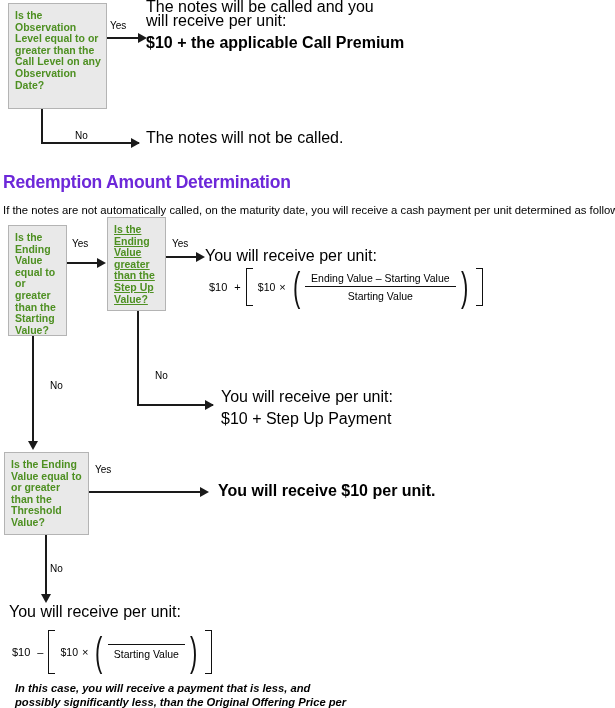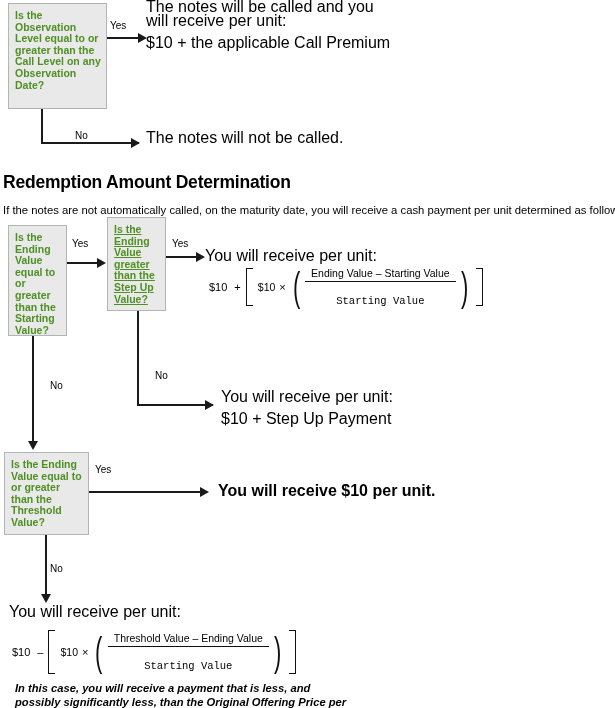--- a/index.html
+++ b/index.html
@@ -40,21 +40,21 @@
   }
   .label-yn {
     position: absolute;
     font-size: 10px;
     color: #000;
   }
 
   
   .heading {
     position: absolute;
-    color: #000000;
+    color: #6d28d9;
     font-weight: bold;
     font-size: 17.5px;
     letter-spacing: -0.2px;
     white-space: nowrap;
   }
   .intro {
     position: absolute;
     font-size: 11.3px;
     color: #000;
     white-space: nowrap;
@@ -119,40 +119,39 @@
   .mult { font-size: 11px; margin: 0 4px; }
   .frac {
     display: inline-flex;
     flex-direction: column;
     align-items: center;
     text-align: center;
     margin: 0 2px;
   }
   .frac .num { padding: 0 6px 2px 6px; }
   .frac .den {
-    padding: 13px 6px 0 6px;
+    padding: 3px 6px 0 6px;
     border-top: 1.3px solid #111;
     width: 100%;
     box-sizing: border-box;
-    font-family: Liberation Mono, monospace;
   }
 </style>
 </head>
 <body>
 
 <div class="decision-box" style="left:8px; top:3px; width:99px; height:106px;">
   <span>Is the Observation Level equal to or greater than the Call Level on any Observation Date?</span>
 </div>
 
 <div class="label-yn" style="left:110px; top:20px;">Yes</div>
 <div class="hline" style="left:107px; top:37px; width:33px;"></div>
 <div class="arrow-r" style="left:138px; top:33px;"></div>
 
 <div class="txt" style="left:146px; top:0px; width:230px;">The notes will be called and you will receive per unit:</div>
-<div class="txt" style="left:146px; top:36px; width:260px;">$10 + the applicable Call Premium</div>
+<div class="txt" style="left:146px; top:36px; width:260px;font-weight:bold;">$10 + the applicable Call Premium</div>
 
 <div class="vline" style="left:41px; top:109px; height:35px;"></div>
 <div class="hline" style="left:41px; top:142px; width:98px;"></div>
 <div class="arrow-r" style="left:131px; top:138px;"></div>
 <div class="label-yn" style="left:75px; top:130px;">No</div>
 <div class="txt" style="left:146px; top:131px; width:240px;">The notes will not be called.</div>
 
 <h2 class="heading" style="left:3px; top:172px; margin:0;">Redemption Amount Determination</h2>
 <div class="intro" style="left:3px; top:204px;">If the notes are not automatically called, on the maturity date, you will receive a cash payment per unit determined as follows:</div>
 
@@ -217,20 +216,19 @@
 <div class="txt" style="left:9px; top:605px; width:260px;">You will receive per unit:</div>
 
 <div class="formula" style="left:12px; top:630px; height:44px;">
   <span class="lead">$10</span>
   <span class="op">–</span>
   <span class="brk brk-l"></span>
   <span>$10</span>
   <span class="mult">×</span>
   <span class="paren">(</span>
   <span class="frac">
-    <span class="num">Threshold  Value – Ending Value</span>
     <span class="den">Starting Value</span>
   </span>
   <span class="paren">)</span>
   <span class="brk brk-r"></span>
 </div>
 
 <div class="note-italic" style="left:15px; top:681px; width:340px;">In this case, you will receive a payment that is less, and possibly significantly less, than the Original Offering Price per unit.</div>
 
 </body></html>

